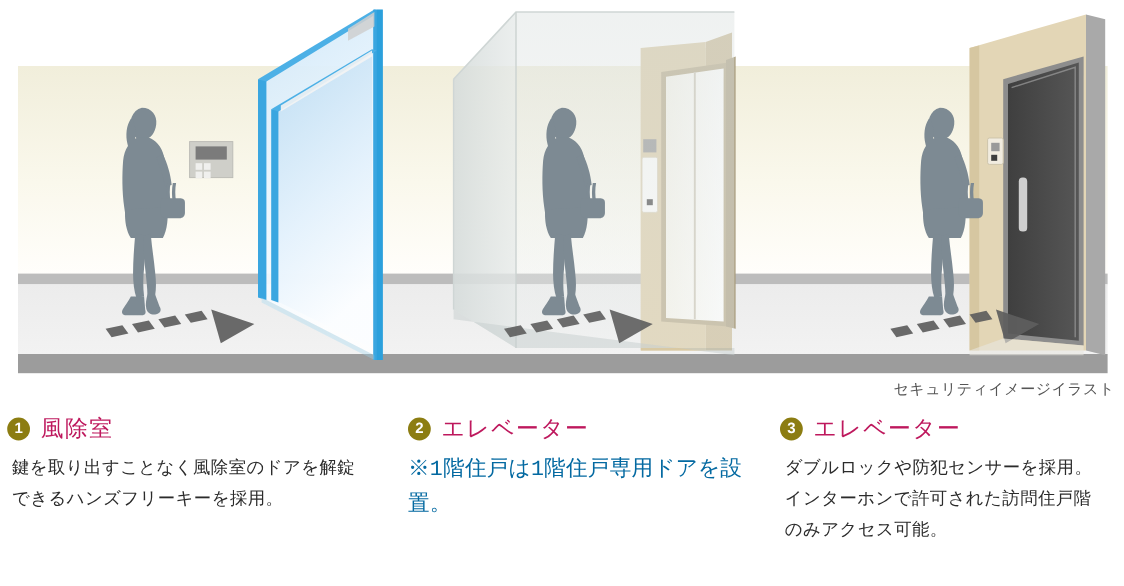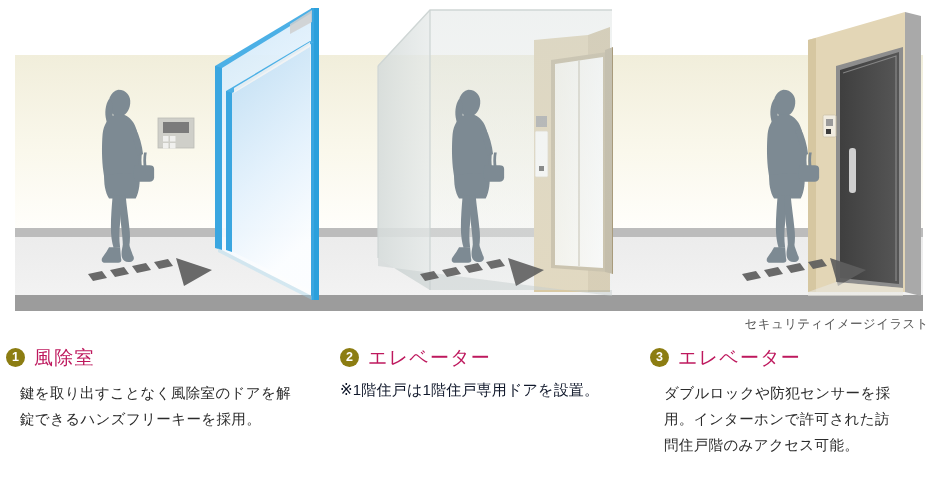--- a/index.html
+++ b/index.html
@@ -75,32 +75,33 @@
     margin-right: 9px;
   }
   .feature-title {
     font-size: 19px;
     color: #be185d;
     font-weight: normal;
     letter-spacing: 1.2px;
     white-space: nowrap;
   }
   .feature-body {
-    margin: 14px;
+    margin: 4px;
     font-size: 14.5px;
     line-height: 1.78;
     color: #2b2b2b;
     letter-spacing: 0.35px;
   }
   .feature-note {
     margin: 9px 0 0 0;
-    font-size: 15px;
+    font-size: 18px;
     line-height: 1.6;
-    color: #0f172a;
+    color: #0369a1;
     letter-spacing: 0.2px;
+    font-family: Liberation Mono, monospace;
   }
 </style>
 </head>
 <body>
 
 <div id="illustration-area">
   <svg id="illustration-svg" width="937" height="318" viewBox="0 0 937 318" xmlns="http://www.w3.org/2000/svg">
     <defs>
       <linearGradient id="wallGrad" x1="0" y1="0" x2="0" y2="1">
         <stop offset="0%" stop-color="#f1eedb"></stop>

